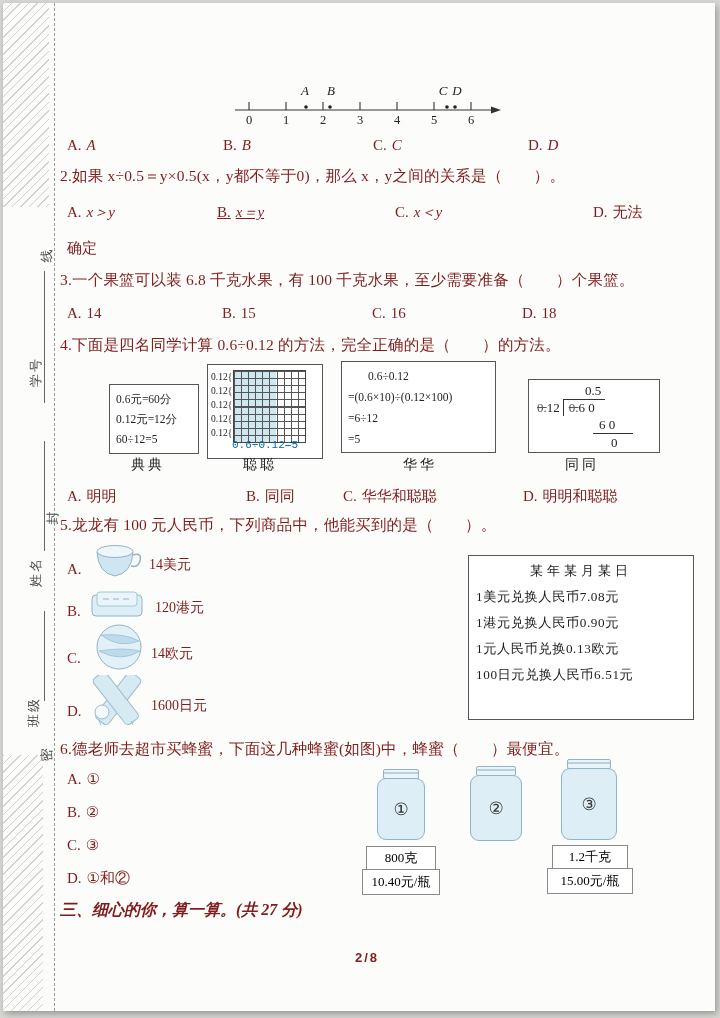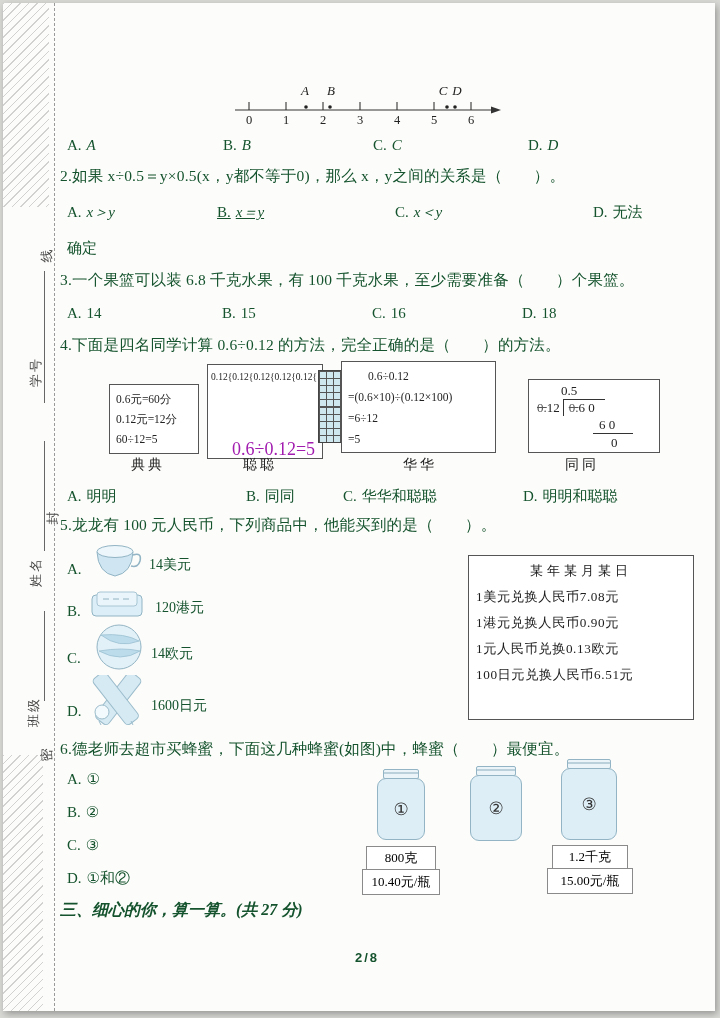--- a/index.html
+++ b/index.html
@@ -1,46 +1,46 @@
 <!DOCTYPE html>
 <html><head>
 <meta charset="utf-8">
 <style>
   html,body{margin:0;padding:0;}
   body{width:720px;height:1018px;position:relative;background:#d8d8d5;overflow:hidden;
        font-family:"Liberation Serif","DejaVu Serif",serif;}
   .page{position:absolute;left:3px;top:3px;width:712px;height:1008px;background:#fcfcfa;
         box-shadow:2px 3px 7px rgba(0,0,0,.3);}
-  .t{position:absolute;white-space:nowrap;color:#14532d;font-size:15px;}
+  .t{position:absolute;white-space:nowrap;color:#7f1d1d;font-size:15px;}
   .stem{font-size:15.5px;letter-spacing:.2px;}
   .opt .k{margin-right:5px;}
   .it{font-style:italic;}
   .bold{font-weight:bold;}
   
   .sealline{position:absolute;left:51px;top:0;height:100%;border-left:1.6px dashed #9a9a9a;}
   .hatch{position:absolute;background:repeating-linear-gradient(135deg,rgba(140,140,140,.38) 0 1px,transparent 1px 6px);}
   .vlab{position:absolute;transform:rotate(-90deg);font-size:13px;color:#444;letter-spacing:2px;}
   .wline{position:absolute;left:41px;width:1.2px;background:#666;}
   
   .mbox{position:absolute;border:1px solid #555;background:#fff;}
   .mlines{padding:4px 6px;font-size:11.5px;line-height:20px;color:#222;}
   .mname{position:absolute;font-size:14px;color:#222;letter-spacing:3px;}
   
   .cgwrap{position:absolute;display:flex;}
-  .cglabels{display:flex;flex-direction:row;font-size:9.5px;line-height:14px;color:#222;margin-right:1px;}
+  .cglabels{display:flex;flex-direction:column;font-size:9.5px;line-height:14px;color:#222;margin-right:1px;}
   .cgrid{position:relative;width:71px;height:71px;border:1px solid #444;}
   .cgshade{position:absolute;left:0;top:0;width:42px;height:71px;background:#cfe8f0;}
   .cglines{position:absolute;inset:0;
     background-image:repeating-linear-gradient(to right,#555 0 1px,transparent 1px 7.1px),
                      repeating-linear-gradient(to bottom,#555 0 1px,transparent 1px 7.1px);}
-  .cgcap{position:absolute;font-size:18px;color:#a21caf;}
+  .cgcap{position:absolute;font-size:11px;color:#0369a1;font-family:Liberation Mono, monospace;}
   
   .ld{position:absolute;font-size:13px;line-height:17px;color:#222;}
   .ld s{text-decoration:line-through;color:#555;}
-  .ld-quot{margin-left:24px;}
+  .ld-quot{margin-left:48px;}
   .ld-dividend{border-top:1.2px solid #333;border-left:1.2px solid #333;padding:0 10px 1px 5px;margin-left:3px;}
   .ld-sub{margin-left:56px;width:34px;border-bottom:1.2px solid #333;padding-left:6px;}
   .ld-rem{margin-left:74px;}
   
   .bank{position:absolute;left:465px;top:552px;width:224px;height:163px;border:1.2px solid #555;background:#fff;}
   .bank .title{display:block;text-align:center;margin-top:7px;font-size:15px;font-weight:bold;letter-spacing:6px;}
   .bank .date{display:block;text-align:center;margin-top:6px;font-size:13px;letter-spacing:4px;color:#222;}
   .bank .rate{display:block;margin:8px 0 0 7px;font-size:13.2px;letter-spacing:.6px;color:#1d1d1d;}
   
   .jar{position:absolute;}

